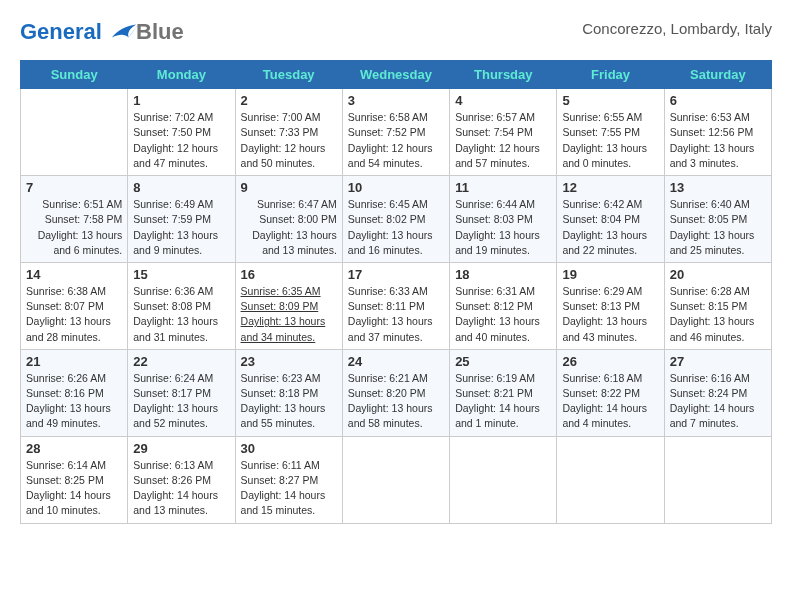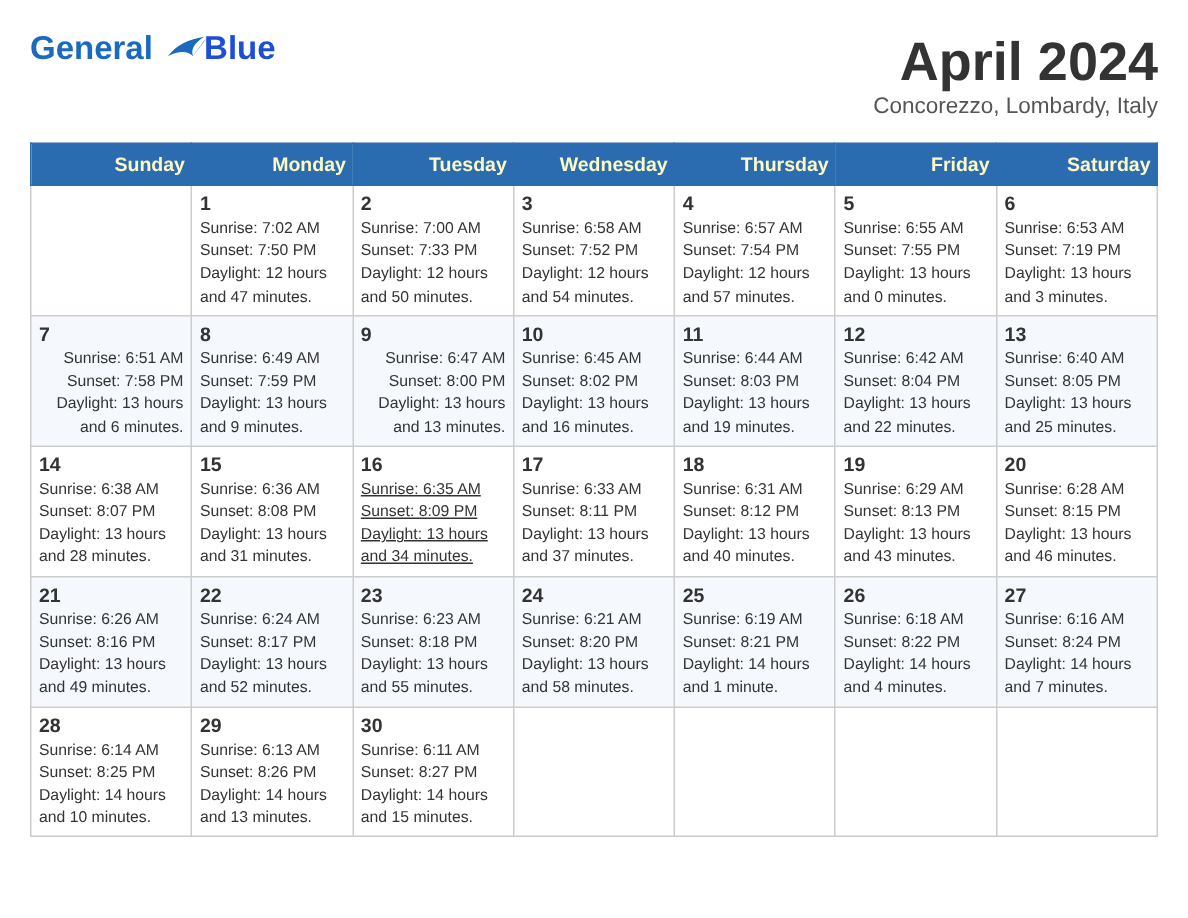--- a/index.html
+++ b/index.html
@@ -38,23 +38,23 @@
       font-size: 15px;
       color: #555;
     }
     .calendar-table {
       width: 100%;
       border-collapse: collapse;
       font-size: 11px;
     }
     .calendar-table th {
       background-color: #2b6cb0;
-      color: #fef9c3;
+      color: #5eead4;
       padding: 6px 4px;
-      text-align: right;
+      text-align: center;
       font-size: 13px;
       font-weight: bold;
       border: 1px solid #2b6cb0;
     }
     .calendar-table td {
       border: 1px solid #ccc;
       vertical-align: top;
       padding: 4px 5px;
       width: 107px;
       min-height: 80px;
@@ -86,26 +86,25 @@
   <div class="logo">
     <div>
       <div style="display:flex;align-items:center;">
         <div style="font-size:22px;font-weight:bold;color:#333;line-height:1.1;">
           <span style="color:#1a6bbf;">General</span>
           <svg class="logo-bird" viewBox="0 0 30 22" style="display:inline-block;vertical-align:middle;margin-left:2px;">
             <path d="M2 18 C8 10, 16 6, 28 4 C22 8, 18 12, 20 18 C16 14, 10 14, 2 18Z" fill="#1a6bbf"></path>
             <path d="M20 18 C24 12, 28 8, 30 4 C26 10, 22 14, 20 18Z" fill="#2980d9"></path>
           </svg>
         </div>
-        <div style="font-size:22px;font-weight:bold;color:#1d4ed8;line-height:1.1;margin-left:-2px;">Blue</div>
+        <div style="font-size:22px;font-weight:bold;color:#737373;line-height:1.1;margin-left:-2px;">Blue</div>
       </div>
     </div>
   </div>
   <div class="title-area">
-    <div class="month-title">April 2024</div>
     <div class="location">Concorezzo, Lombardy, Italy</div>
   </div>
 </div>
 
 <table class="calendar-table">
   <thead>
     <tr>
     <th>Sunday</th>
         <th>Monday</th>
         <th>Tuesday</th>
@@ -149,21 +148,21 @@
         <td>
           <span class="day-number">5</span>
           <div class="day-info" style="white-space: pre-line;">Sunrise: 6:55 AM
 Sunset: 7:55 PM
 Daylight: 13 hours
 and 0 minutes.</div>
         </td>
         <td>
           <span class="day-number">6</span>
           <div class="day-info" style="white-space: pre-line;">Sunrise: 6:53 AM
-Sunset: 7:19 PM
+Sunset: 12:56 PM
 Daylight: 13 hours
 and 3 minutes.</div>
         </td>
       </tr>
       <tr>
         <td>
           <span class="day-number">7</span>
           <div class="day-info" style="white-space: pre-line; text-align: right;">Sunrise: 6:51 AM
 Sunset: 7:58 PM
 Daylight: 13 hours

